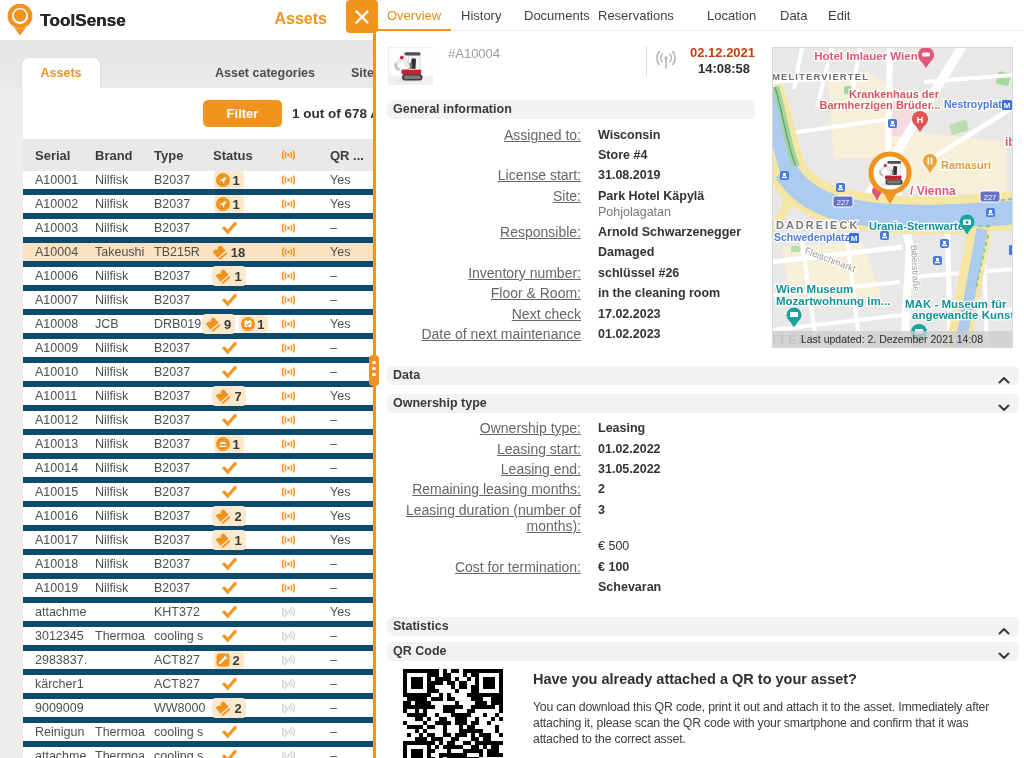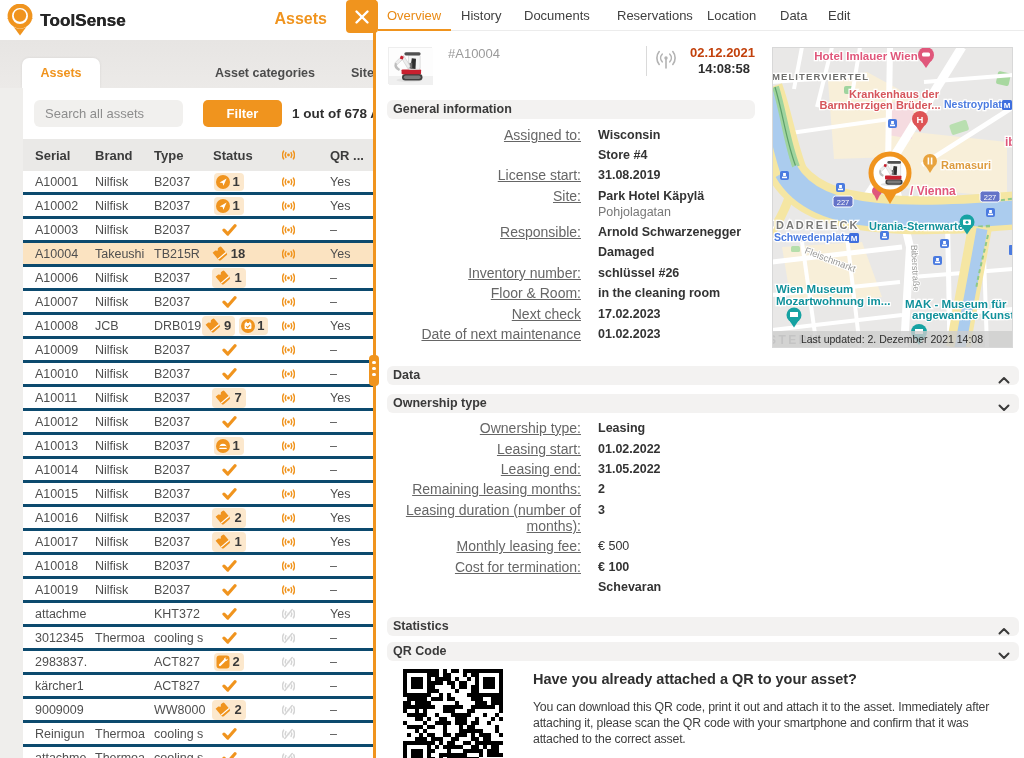--- a/index.html
+++ b/index.html
@@ -22,21 +22,21 @@
 #thead { position:absolute; left:23px; top:139px; width:350px; height:32px; background:#eaE9e7; }
 #thead > span, .trow > span { position:absolute; top:0; height:100%; display:flex; align-items:center; }
 #thead > span { font-size:13px; font-weight:bold; color:#3c3c3c; }
 .c1 { left:12px; width:58px; }
 .c2 { left:72px; width:58px; }
 .c3 { left:131px; width:56px; }
 .c4 { left:146px; width:120px; justify-content:center; }
 .c5 { left:250px; width:30px; justify-content:center; }
 .c6 { left:307px; width:45px; }
 #tbody { position:absolute; left:23px; top:171px; width:350px; height:587px; overflow:hidden; }
-.trow { position:relative; width:374px; height:24px; border-bottom:3px solid #0c4a6e; font-size:12.5px; color:#4f4f4f; }
+.trow { position:relative; width:374px; height:24px; border-bottom:6px solid #0c4a6e; font-size:12.5px; color:#4f4f4f; }
 .trow.hl { background:#FBE3C1; }
 .bdg { display:inline-flex; align-items:center; border-radius:4px; padding:1.5px 4px 1.5px 2px; }
 .bdg b { font-size:13px; color:#3a3a3a; margin-left:2px; }
 
 #divider { position:absolute; left:373px; top:0; width:3px; height:758px; background:#F0941E; }
 #dhandle { position:absolute; left:369px; top:355px; width:10px; height:31px; background:#F0941E; border-radius:4px; }
 #dhandle i { position:absolute; left:3.4px; width:3.2px; height:3.2px; border-radius:50%; background:#fff; }
 
 
 #right { position:absolute; left:376px; top:0; width:648px; height:758px; background:#fff; }
@@ -62,21 +62,20 @@
   <div id="lassets">Assets</div>
 </div>
 <div id="tabstrip">
   <div class="ltab" id="ltab1">Assets</div>
   <div class="ltab" style="left:112px;width:85px;margin-top:42px;">Asset types</div>
   <div class="ltab" style="left:205px;width:120px;">Asset categories</div>
   <div class="ltab" style="left:351px;width:22px;text-align:left;overflow:hidden;">Sites</div>
 </div>
 <div id="lbody"></div>
 <div id="gutter"></div>
-<div id="searchbox">Search all assets</div>
 <div id="filterbtn">Filter</div>
 <div id="count">1 out of 678 Ass</div>
 <div id="thead">
   <span class="c1">Serial</span>
       <span class="c2">Brand</span>
       <span class="c3">Type</span>
   <span class="c4" style="justify-content:flex-start;left:190px;">Status</span>
   <span class="c5">
         <svg width="13" height="14" viewBox="0 0 13 14" style="">
           <g stroke="#F0941E" fill="none" stroke-width="1.5" stroke-linecap="round">
@@ -728,21 +727,21 @@
         </span>
         <span class="c6">–</span>
       </div>
 </div>
 
 <div id="right">
   <div id="rtabs">
     <span class="rtab" style="left:11px;color:#e98a15;">Overview</span>
     <span class="rtab" style="left:85px;">History</span>
     <span class="rtab" style="left:148px;">Documents</span>
-    <span class="rtab" style="left:241px;">Reservations</span>
+    <span class="rtab" style="left:222px;">Reservations</span>
     <span class="rtab" style="left:331px;">Location</span>
     <span class="rtab" style="left:404px;">Data</span>
     <span class="rtab" style="left:452px;">Edit</span>
     <div id="ovl"></div>
   </div>
   <div class="abs" style="left:12px;top:47px;width:44px;height:37px;border:1px solid #eee;"><svg width="44" height="37" viewBox="0 0 44 37">
           <rect width="44" height="37" fill="#fdfdfd"></rect>
           <rect y="28" width="44" height="9" fill="#f0f0f0"></rect>
           <g transform="scale(0.93)">
 <ellipse cx="22" cy="34.5" rx="14" ry="2.2" fill="#e3e3e3"></ellipse>
@@ -808,21 +807,20 @@
       <div class="kvl" style="top:440.5px">Leasing start:</div>
       <div class="kvv" style="top:440.5px;font-weight:bold;color:#333">01.02.2022</div>
       <div class="kvl" style="top:461px">Leasing end:</div>
       <div class="kvv" style="top:461px;font-weight:bold;color:#333">31.05.2022</div>
       <div class="kvl" style="top:481px">Remaining leasing months:</div>
       <div class="kvv" style="top:481px;font-weight:bold;color:#333">2</div>
       <div class="kvl" style="top:501.5px">Leasing duration (number of</div>
       <div class="kvv" style="top:501.5px;font-weight:bold;color:#333">3</div>
       <div class="kvl" style="top:518px">months):</div>
       <div class="kvv" style="top:518px;font-weight:bold;color:#333"></div>
-      <div class="kvl" style="top:538px">Monthly leasing fee:</div>
       <div class="kvv" style="top:538px;font-weight:normal;color:#333">€ 500</div>
       <div class="kvl" style="top:558.5px">Cost for termination:</div>
       <div class="kvv" style="top:558.5px;font-weight:bold;color:#333">€ 100</div>
       <div class="kvv" style="top:579px;font-weight:bold;color:#333">Schevaran</div>
   <div class="secbar" style="top:617px;width:632px;">Statistics<span class="chev"><svg width="12" height="8" viewBox="0 0 12 8" style="">
             <path d="M1.5 6.5 L6 2 L10.5 6.5" stroke="#3a3a3a" stroke-width="2" fill="none" stroke-linecap="round" stroke-linejoin="round"></path>
           </svg></span></div>
   <div class="secbar" style="top:642px;width:632px;">QR Code<span class="chev"><svg width="12" height="8" viewBox="0 0 12 8" style="">
             <path d="M1.5 1.5 L6 6 L10.5 1.5" stroke="#3a3a3a" stroke-width="2" fill="none" stroke-linecap="round" stroke-linejoin="round"></path>
           </svg></span></div>

